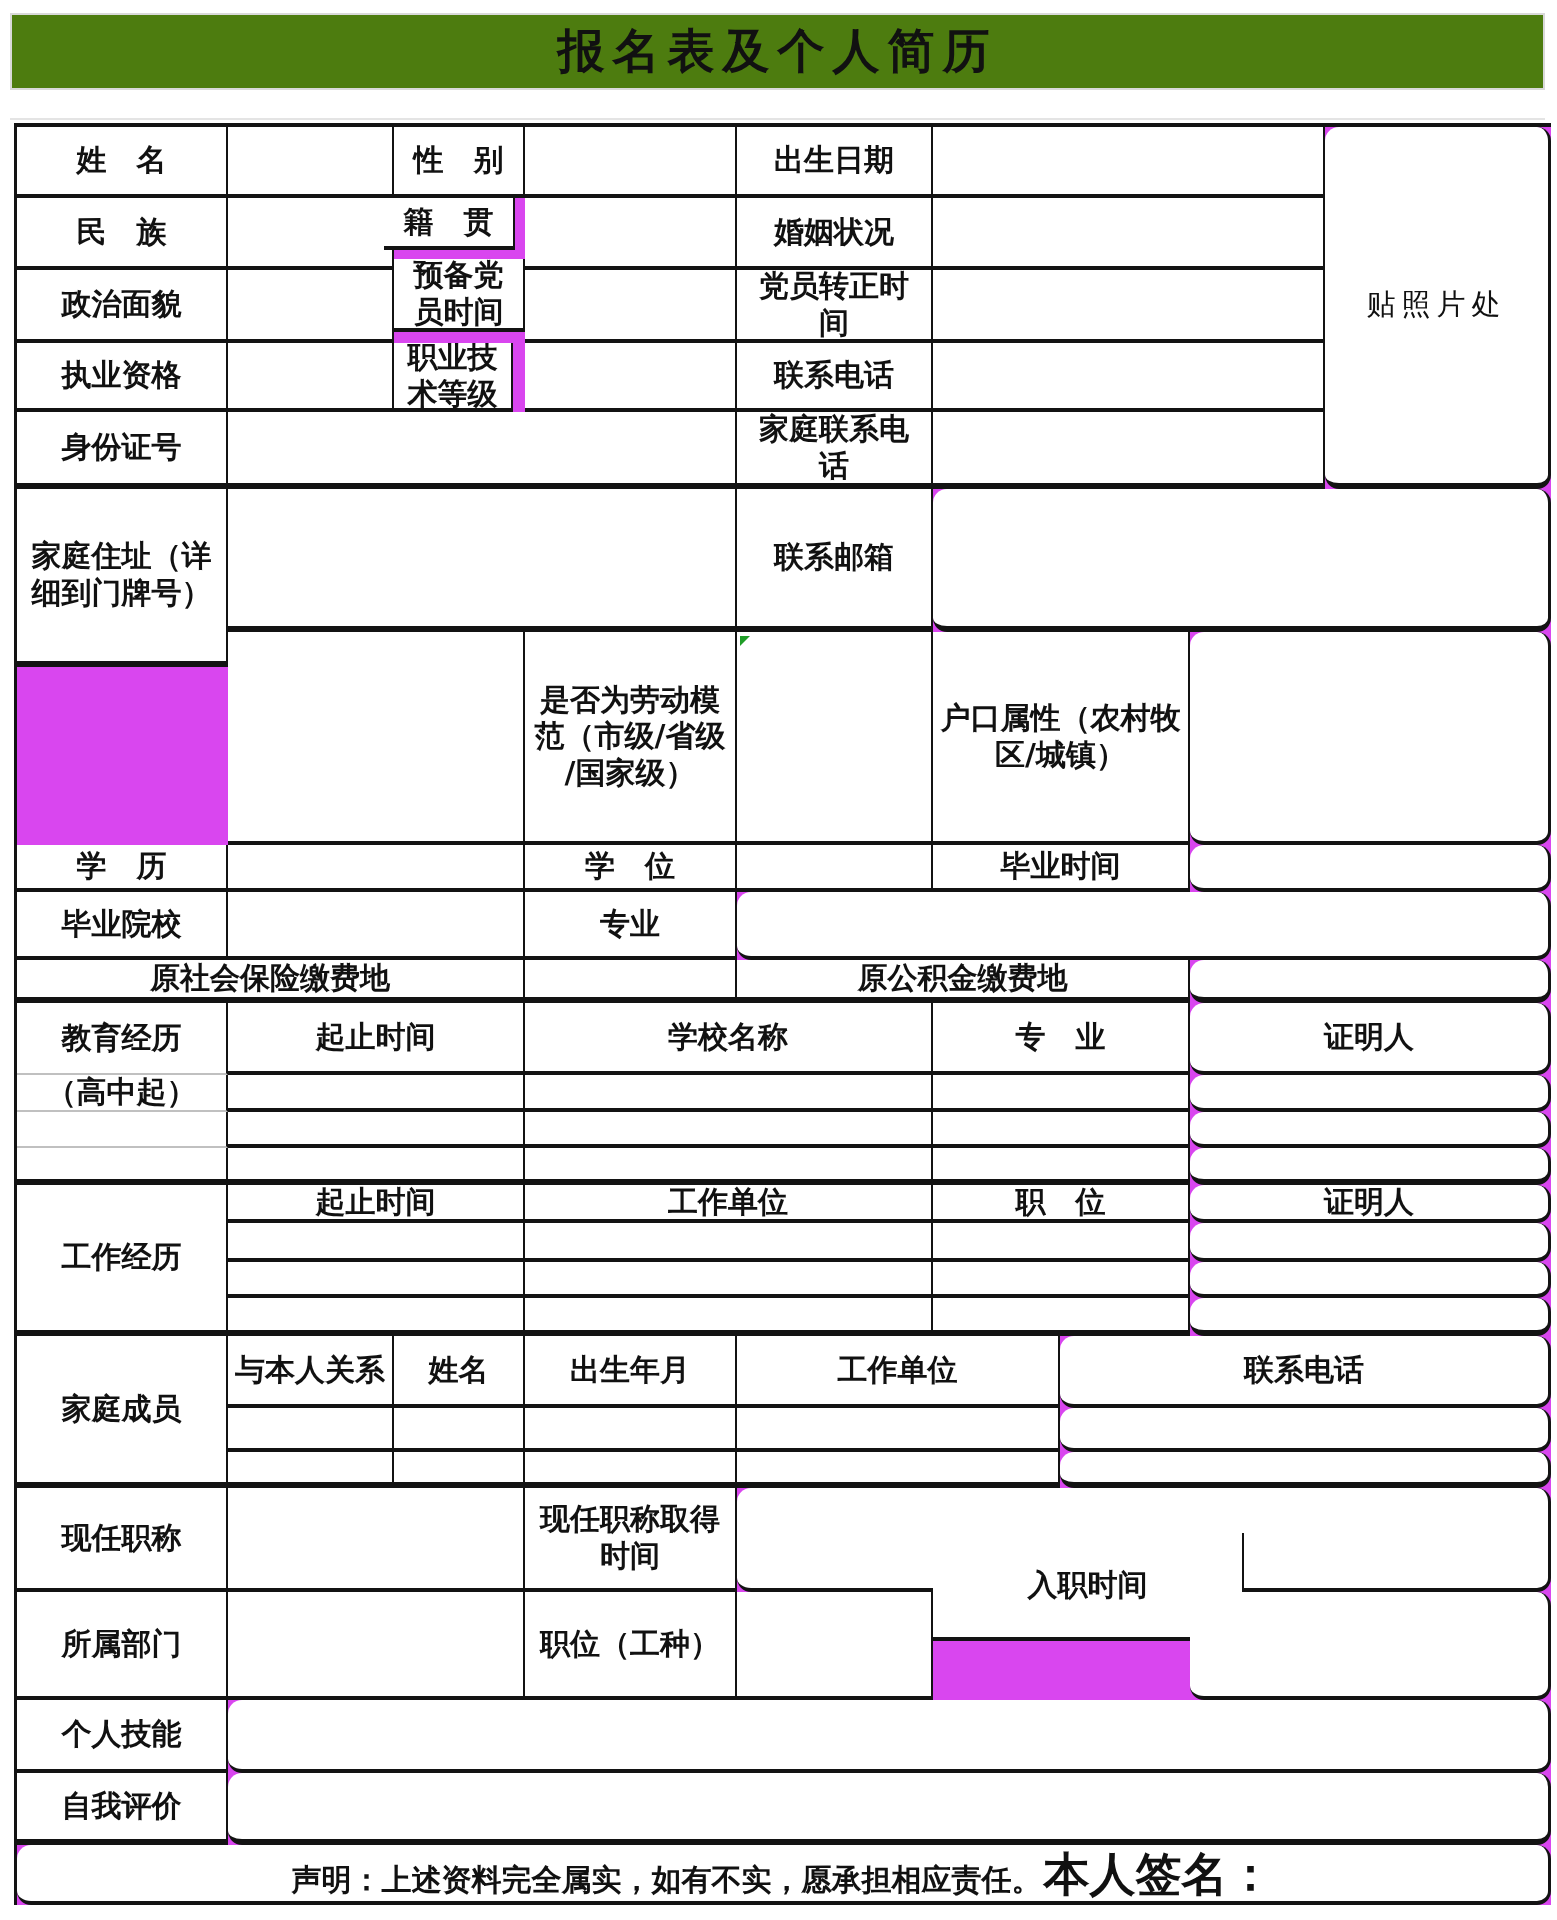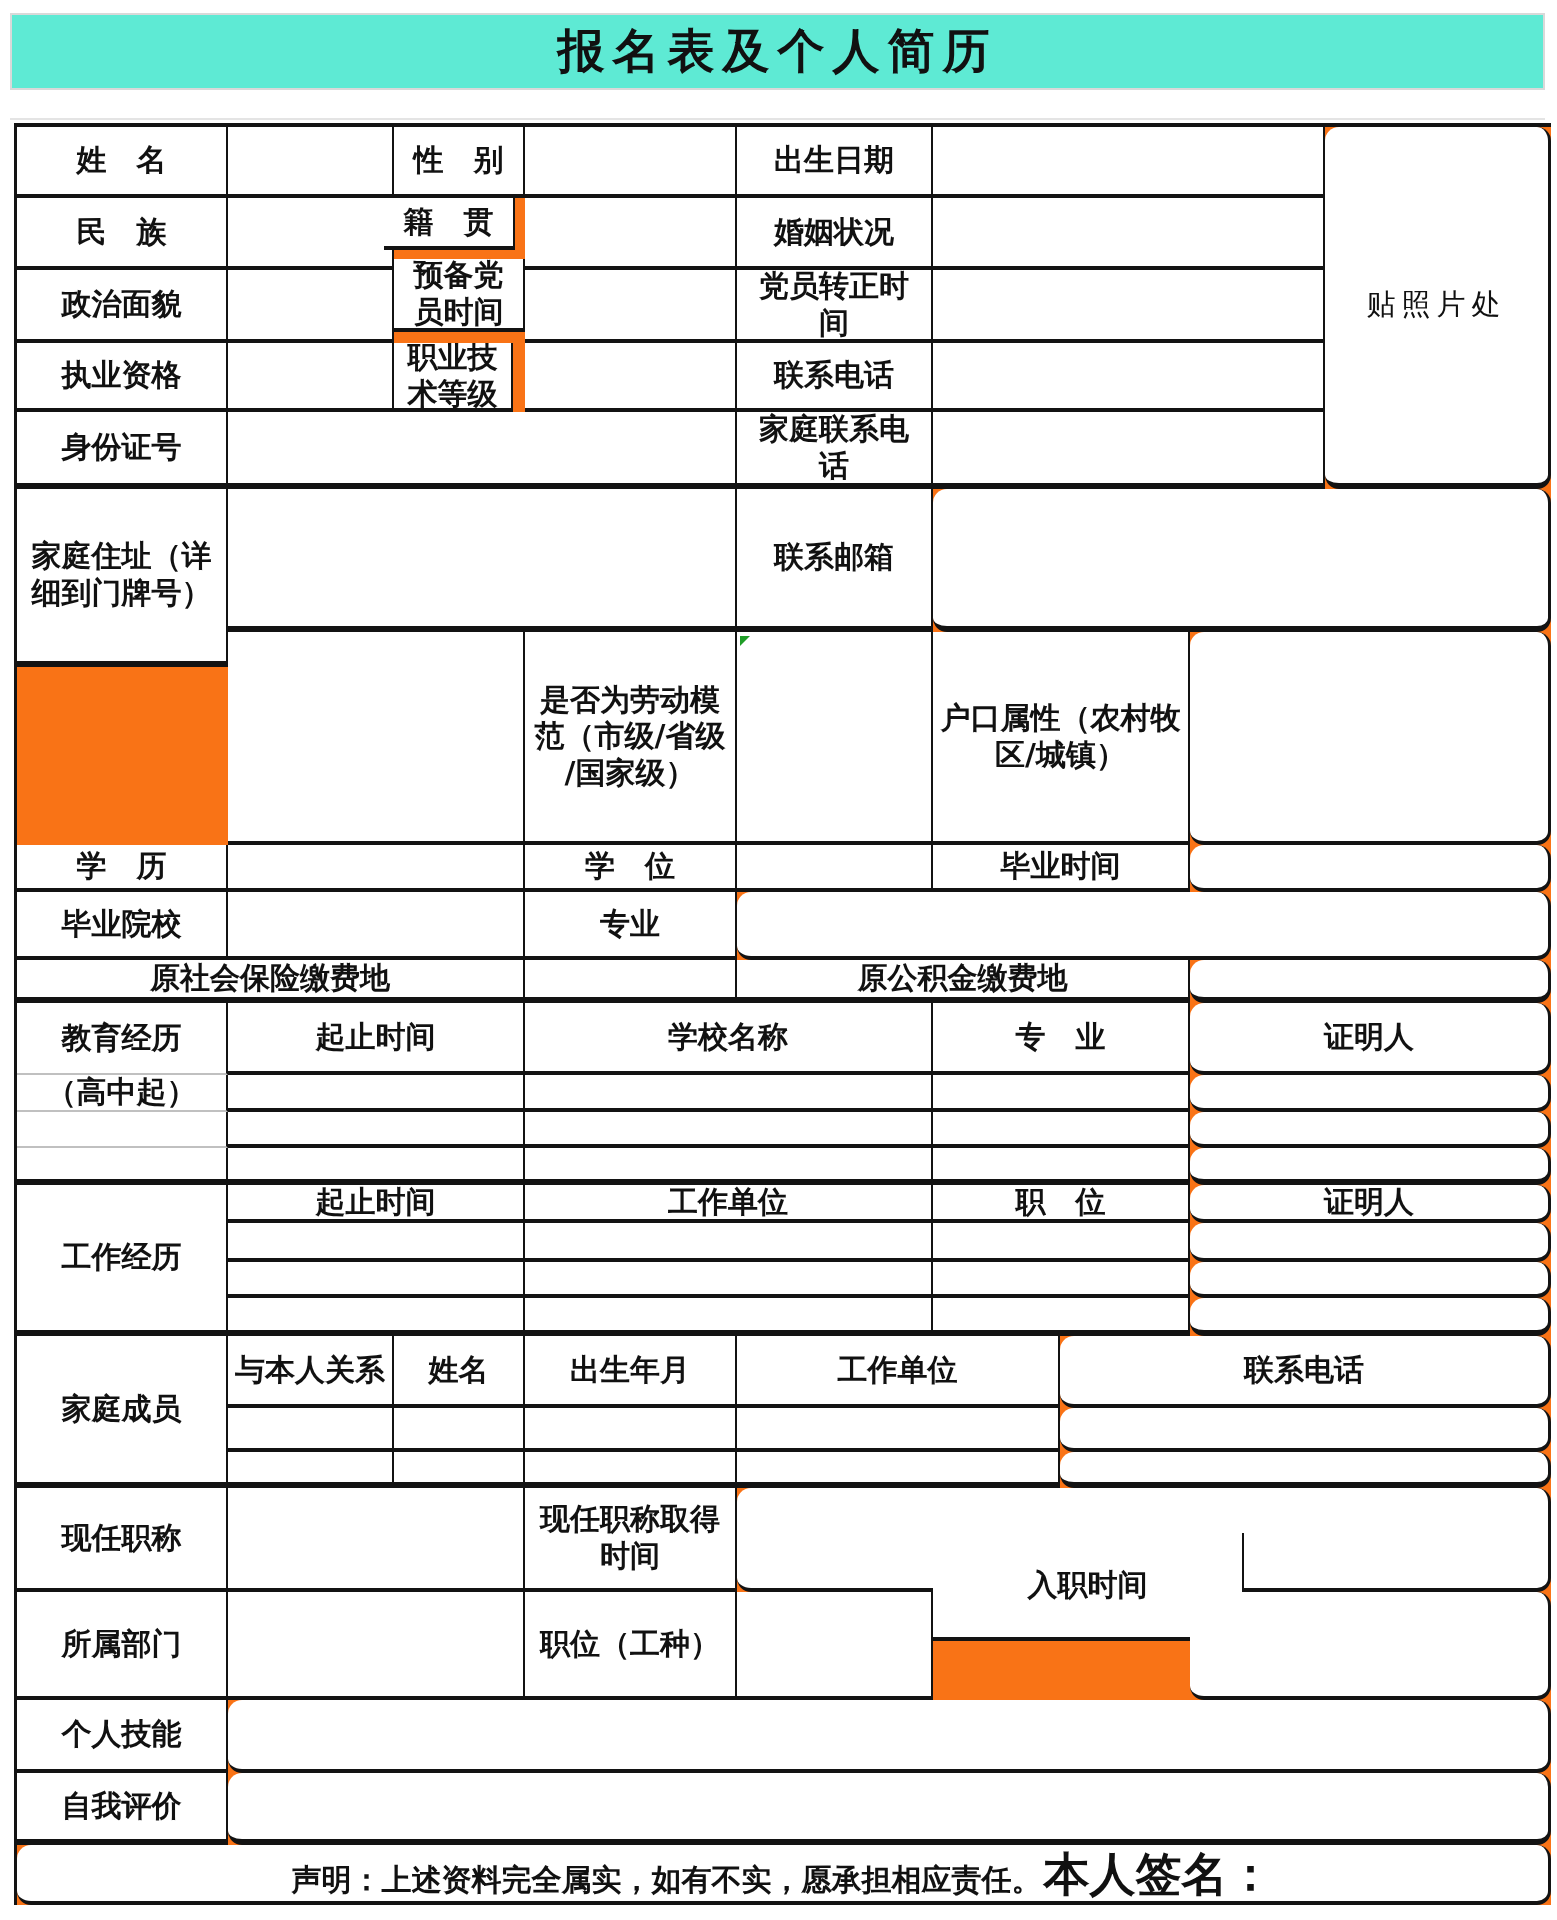--- a/index.html
+++ b/index.html
@@ -1,20 +1,20 @@
 <!DOCTYPE html>
 <html><head>
 <meta charset="utf-8">
 <style>
   html,body{margin:0;padding:0;background:#ffffff;}
   body{width:1557px;height:1920px;position:relative;font-family:"DejaVu Serif","Liberation Serif",serif;color:#111;}
   .titlebox{position:absolute;left:10px;top:13px;width:1531px;height:73px;border:2px solid #d9d9d9;
-    display:flex;align-items:center;justify-content:center;font-size:47px;font-weight:bold;letter-spacing:8px;background:#5eead4;}
+    display:flex;align-items:center;justify-content:center;font-size:47px;font-weight:bold;letter-spacing:8px;background:#4d7c0f;}
   .grayline{position:absolute;left:10px;top:118px;width:1535px;height:2px;background:#e4e4e4;}
-  .tablewrap{position:absolute;left:14px;top:123px;width:1537px;height:1782px;border-top:4px solid #131313;border-left:3px solid #131313;box-sizing:border-box;background:#f97316;}
+  .tablewrap{position:absolute;left:14px;top:123px;width:1537px;height:1782px;border-top:4px solid #131313;border-left:3px solid #131313;box-sizing:border-box;background:#d946ef;}
   .cell{position:absolute;box-sizing:border-box;border-right:2px solid #131313;border-bottom:4px solid #131313;
     display:flex;align-items:center;justify-content:center;text-align:center;
     font-size:30px;font-weight:bold;line-height:1.22;white-space:pre-line;padding:1px 2px;overflow:hidden;background:#fff;}
   .tb{border-bottom-width:6px;}
   .re{border-right-width:3px;border-radius:14px;}
   .grayb{border-bottom:2px solid #c0c0c0;}
   .photo{font-weight:normal;letter-spacing:6px;font-size:29px;}
   .decl{justify-content:center;align-items:baseline;gap:2px;}
   .decl .stmt{font-size:30px;font-weight:bold;}
   .decl .sig{font-size:46px;font-weight:bold;}

